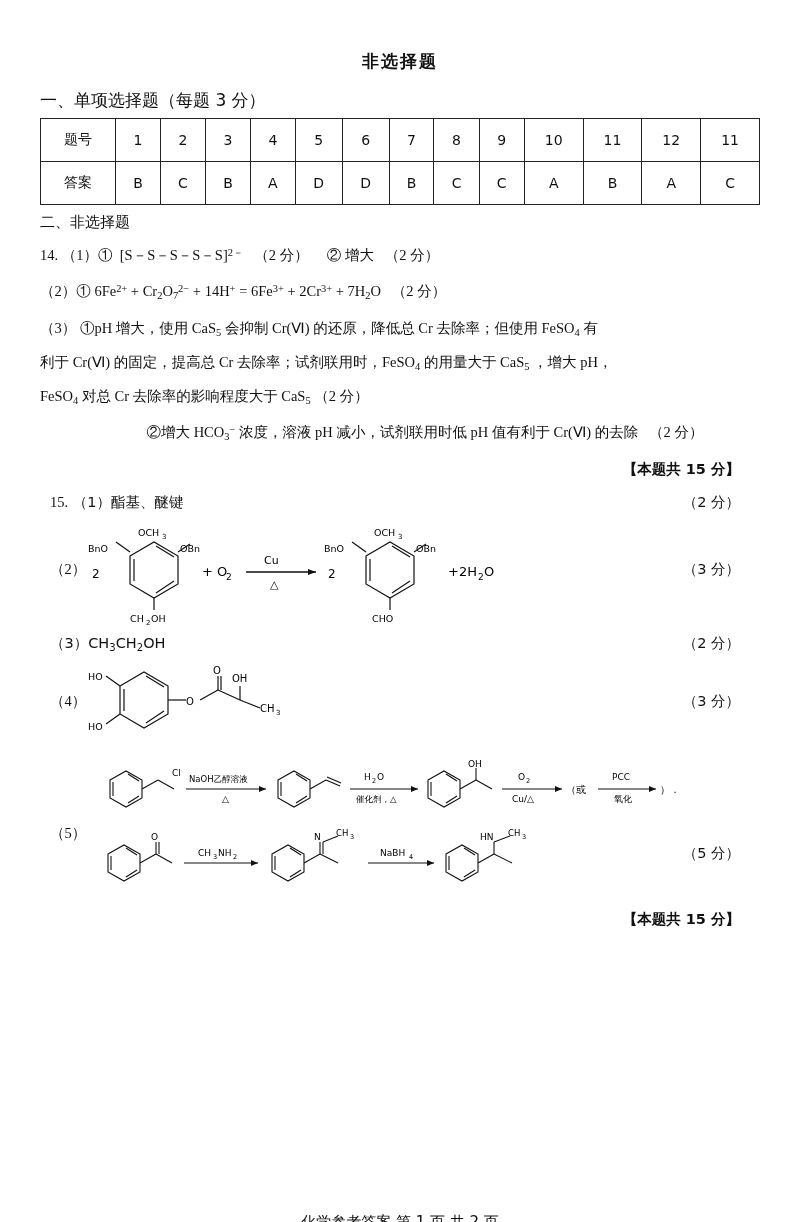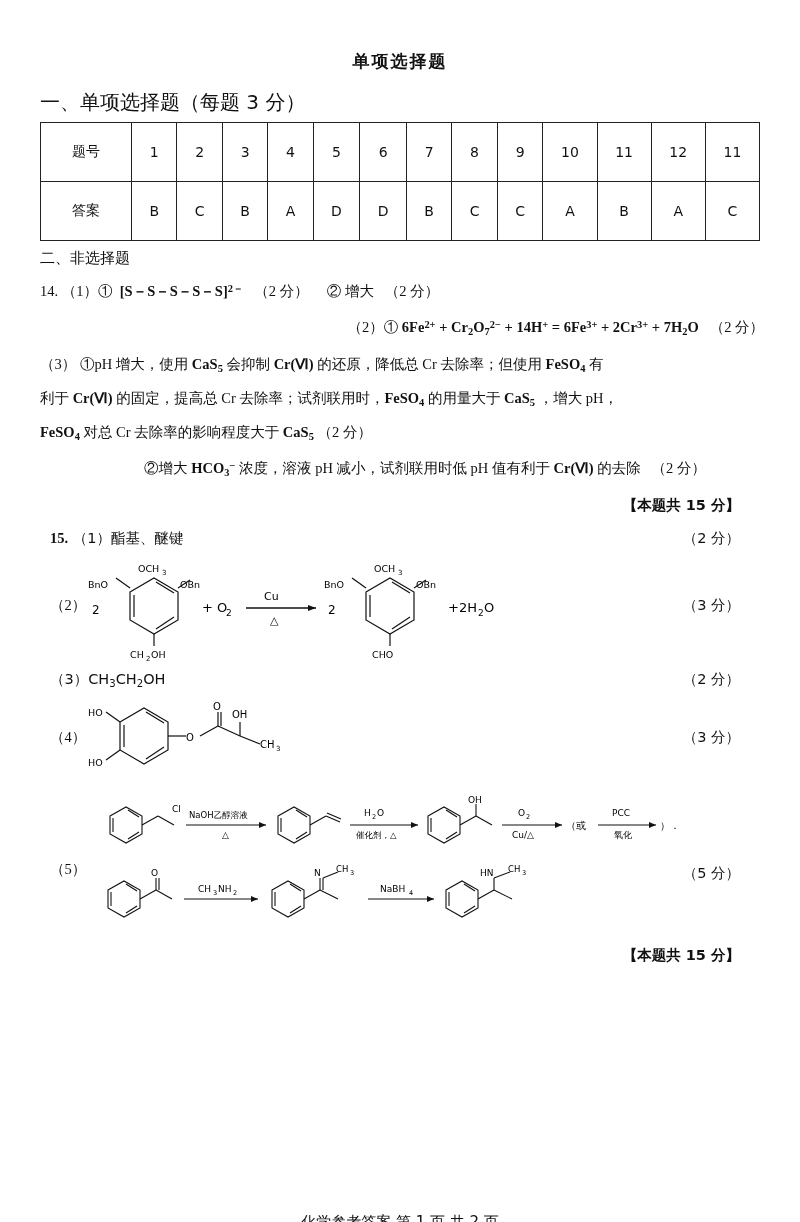--- a/index.html
+++ b/index.html
@@ -23,36 +23,36 @@
   }
   .title {
     text-align: center;
     font-size: 17px;
     font-weight: bold;
     margin-top: 50px;
     letter-spacing: 2px;
     font-family: "DejaVu Sans", sans-serif;
   }
   .section-head {
-    font-size: 20px;
+    font-size: 17px;
     margin: 16px 0 6px 40px;
     font-family: "DejaVu Sans", sans-serif;
   }
   table.answers {
     border-collapse: collapse;
     margin-left: 40px;
     width: 720px;
     font-family: "DejaVu Sans", sans-serif;
   }
   table.answers td {
     border: 1px solid #222;
     text-align: center;
     font-size: 14px;
     height: 26px;
-    padding: 16px;
+    padding: 8px;
   }
   table.answers td.rowhead {
     width: 58px;
     font-size: 14px;
   }
   .section-head2 {
     font-size: 15px;
     margin: 8px 16px 10px 40px;
     font-family: "DejaVu Sans", sans-serif;
   }
@@ -87,42 +87,42 @@
     font-family: "DejaVu Sans", sans-serif;
   }
   .q15line {
     font-size: 14.5px;
     margin-left: 50px;
     margin-right: 60px;
     line-height: 2.1;
     font-family: "DejaVu Sans", sans-serif;
     position: relative;
   }
-  .q15line .label { font-family: "Liberation Serif", serif; font-weight: bold; }
+  .q15line .label { font-family: "Liberation Serif", serif; }
   .struct-wrap {
     position: relative;
     margin-left: 50px;
     margin-right: 60px;
   }
   .svgrow { display: block; }
   .cap {
     position: absolute;
     right: 0;
     font-size: 14.5px;
     font-family: "DejaVu Sans", sans-serif;
   }
-  .formula { font-family: "Liberation Serif", serif; font-weight: bold; }
+  .formula { font-family: "Liberation Serif", serif; font-weight: normal; }
   .small-sub { font-size: 0.7em; vertical-align: -0.3em; }
 </style>
 </head>
 <body>
 
 <div class="page">
 
-  <div class="title">单项选择题</div>
+  <div class="title">非选择题</div>
 
   <div class="section-head">一、单项选择题（每题 3 分）</div>
 
   <table class="answers">
     <tbody>
         <tr>
       <td class="rowhead">题号</td>
       <td>1</td>
       <td>2</td>
       <td>3</td>
@@ -161,21 +161,21 @@
   <div class="q">
     <div>
       <span>14.</span>
       <span>（1）①</span>
       &nbsp;<span class="formula"><span>[S－S－S－S－S]</span><sup>2－</sup></span>
       &nbsp;&nbsp;<span>（2 分）</span>
       &nbsp;&nbsp;&nbsp;&nbsp;<span>② 增大</span>
       &nbsp;&nbsp;<span>（2 分）</span>
     </div>
 
-    <div style="margin-top:8px;text-align:right;">
+    <div style="margin-top:8px;">
       <span>（2）①</span>
       <span class="formula">6Fe<sup>2+</sup> + Cr<sub>2</sub>O<sub>7</sub><sup>2−</sup> + 14H<sup>+</sup> = 6Fe<sup>3+</sup> + 2Cr<sup>3+</sup> + 7H<sub>2</sub>O</span>
       &nbsp;&nbsp;<span>（2 分）</span>
     </div>
 
 
     <div style="margin-top:10px;">
       <span>（3）</span>
       <span>①pH 增大，使用 <span class="formula">CaS<sub>5</sub></span> 会抑制 <span class="formula">Cr(Ⅵ)</span> 的还原，降低总 Cr 去除率；但使用 <span class="formula">FeSO<sub>4</sub></span> 有</span>
     </div>
@@ -284,21 +284,21 @@
       <line x1="190" y1="42" x2="190" y2="28" stroke="#111" stroke-width="1.2"></line>
       <text x="182" y="24" font-size="10" font-family="DejaVu Sans">OH</text>
       <line x1="190" y1="42" x2="210" y2="50" stroke="#111" stroke-width="1.2"></line>
       <text x="210" y="54" font-size="10" font-family="DejaVu Sans">CH</text>
       <text x="226" y="57" font-size="7" font-family="DejaVu Sans">3</text>
     </svg>
   </div>
 
   <div class="struct-wrap" style="height:150px; margin-top:10px;">
     <span style="position:absolute; left:0; top:66px; font-size:14.5px;">（5）</span>
-    <span class="cap" style="top:70px;">（5 分）</span>
+    <span class="cap" style="top:86px;">（5 分）</span>
     <svg class="svgrow" width="660" height="150" viewBox="0 0 660 150">
 
       <g stroke="#111" stroke-width="1.1" fill="none">
         <polygon points="60,22 76,13 92,22 92,40 76,49 60,40"></polygon>
         <line x1="63" y1="24" x2="63" y2="38"></line>
         <line x1="78" y1="16" x2="89" y2="23"></line>
         <line x1="89" y1="38" x2="78" y2="45"></line>
       </g>
       <line x1="92" y1="31" x2="108" y2="22" stroke="#111" stroke-width="1.1"></line>
       <line x1="108" y1="22" x2="124" y2="31" stroke="#111" stroke-width="1.1"></line>

